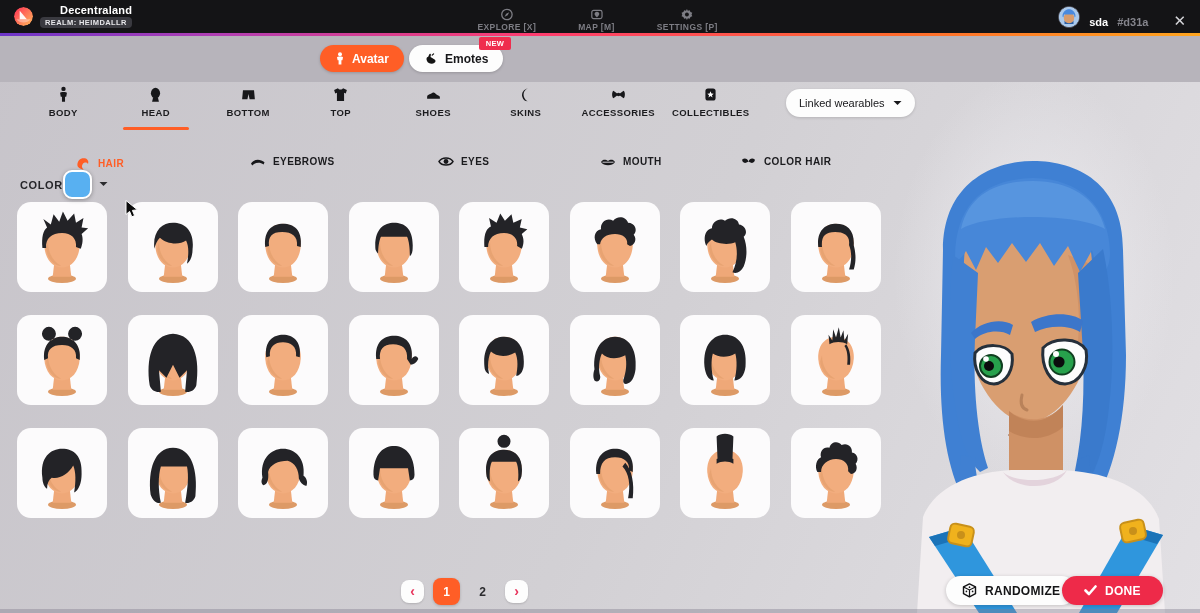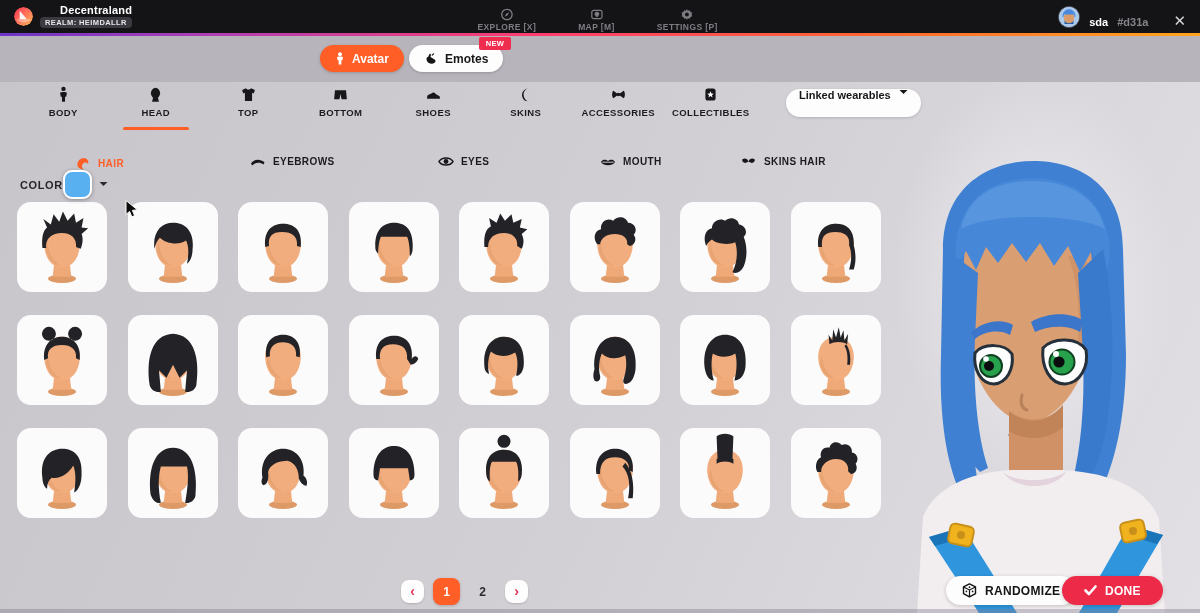--- a/index.html
+++ b/index.html
@@ -46,22 +46,22 @@
 
   
   .tabs-row { position:absolute; top:86px; left:17px; display:flex; z-index:4; }
   .tab { position:relative; width:92.5px; display:flex; flex-direction:column; align-items:center;
          gap:4px; padding-bottom:12px; }
   .tab svg { display:block; height:17px; }
   .tab-label { font-size:9.5px; font-weight:bold; color:#1b1b1e; letter-spacing:.4px; }
   .tab.active::after { content:""; position:absolute; left:13px; right:13px; bottom:0; height:3px;
                        background:#ff5e26; border-radius:2px; }
   .linked-pill { position:absolute; left:786px; top:89px; height:28px; background:#fdfdfd;
-                 border-radius:14px; display:flex; align-items:flex-start; gap:8px; padding:0 13px;
-                 font-size:11px; font-weight:bold; color:#17171a; box-shadow:0 1px 3px rgba(0,0,0,.15); z-index:4;}
+                 border-radius:14px; display:flex; align-items:center; gap:8px; padding:0 13px;
+                 font-size:11px; font-weight:normal; color:#17171a; box-shadow:0 1px 3px rgba(0,0,0,.15); z-index:4;}
 
   
   .subtabs { position:absolute; top:120px; left:0; right:330px; height:18px; z-index:4;margin-top:36px; }
   .subtab { position:absolute; display:flex; align-items:center; gap:7px; font-size:10px;
             font-weight:bold; letter-spacing:.4px; color:#1b1b1e; }
   .subtab.active { color:#ff5e26; }
   .st-hair { left:75px; } .st-eyebrows { left:250px; } .st-eyes { left:438px; }
   .st-mouth { left:600px; } .st-facial { left:740px; }
 
   
@@ -195,29 +195,29 @@
     </div>
     <div class="tab active">
       <svg width="17" height="17" viewBox="0 0 20 20">
         <ellipse cx="10" cy="8.5" rx="5.4" ry="6.4" fill="#17171a"></ellipse>
         <path d="M7,14 L13,14 L14,18.5 L6,18.5 Z" fill="#17171a"></path>
         </svg>
       <span class="tab-label">HEAD</span>
     </div>
     <div class="tab">
       <svg width="17" height="17" viewBox="0 0 20 20">
+        <path d="M3.5,5 L16.5,5 L17.5,15.5 L11.3,15.5 L10,9.5 L8.7,15.5 L2.5,15.5 Z" fill="#17171a"></path>
+        </svg>
+      <span class="tab-label">BOTTOM</span>
+    </div>
+    <div class="tab">
+      <svg width="17" height="17" viewBox="0 0 20 20">
         <path d="M7,2.5 L2.5,4.8 L3.8,8.8 L5.8,8 L5.8,17.5 L14.2,17.5 L14.2,8 L16.2,8.8 L17.5,4.8 L13,2.5 C12,4.6 8,4.6 7,2.5 Z" fill="#17171a"></path>
         </svg>
       <span class="tab-label">TOP</span>
-    </div>
-    <div class="tab">
-      <svg width="17" height="17" viewBox="0 0 20 20">
-        <path d="M3.5,5 L16.5,5 L17.5,15.5 L11.3,15.5 L10,9.5 L8.7,15.5 L2.5,15.5 Z" fill="#17171a"></path>
-        </svg>
-      <span class="tab-label">BOTTOM</span>
     </div>
     <div class="tab">
       <svg width="17" height="17" viewBox="0 0 20 20">
         <path d="M2.5,13.5 C2.5,9.5 5.5,10.5 8.5,8.3 C10.5,6.9 11.5,8.3 13.5,10 C15.5,11.3 17.5,11.2 17.5,13.2 L17.5,15 L2.5,15 Z" fill="#17171a"></path>
         </svg>
       <span class="tab-label">SHOES</span>
     </div>
     <div class="tab">
       <svg width="17" height="17" viewBox="0 0 20 20">
         <path d="M13,2.5 C8,3.5 5,8 6.2,12.6 C7.1,16 9.5,18 12.5,18 C8.5,15.8 6.5,10.5 8.6,6.4 C9.6,4.4 11.2,3 13,2.5 Z" fill="#17171a"></path>
@@ -272,21 +272,21 @@
       <svg width="16" height="10" viewBox="0 0 16 10">
         <path d="M1,5 C3,1.8 6,2.6 8,4 C10,2.6 13,1.8 15,5 C12.5,9.4 3.5,9.4 1,5 Z" fill="#17171a"></path>
         <path d="M2.5,5.2 L13.5,5.2" stroke="#cfcdd2" stroke-width="1"></path>
         </svg>
       <span>MOUTH</span>
     </div>
     <div class="subtab st-facial">
       <svg width="17" height="9" viewBox="0 0 17 9">
         <path d="M8.5,4.5 C9.5,1.5 12.5,0.8 14.8,2.6 C15.2,4.8 13,6.6 10.5,5.6 C9.7,5.3 9,5 8.5,4.5 C8,5 7.3,5.3 6.5,5.6 C4,6.6 1.8,4.8 2.2,2.6 C4.5,0.8 7.5,1.5 8.5,4.5 Z" fill="#17171a"></path>
         </svg>
-      <span>SKINS HAIR</span>
+      <span>COLOR HAIR</span>
     </div>
   </div>
 
   <span class="color-label">COLOR</span>
   <div class="color-swatch" style="background: rgb(88, 176, 241);"></div>
   <svg class="color-caret" width="9" height="6" viewBox="0 0 9 6">
     <path d="M0.5,1 L4.5,5 L8.5,1 Z" fill="#2b2b2e"></path>
     </svg>
 
   <div class="grid">

